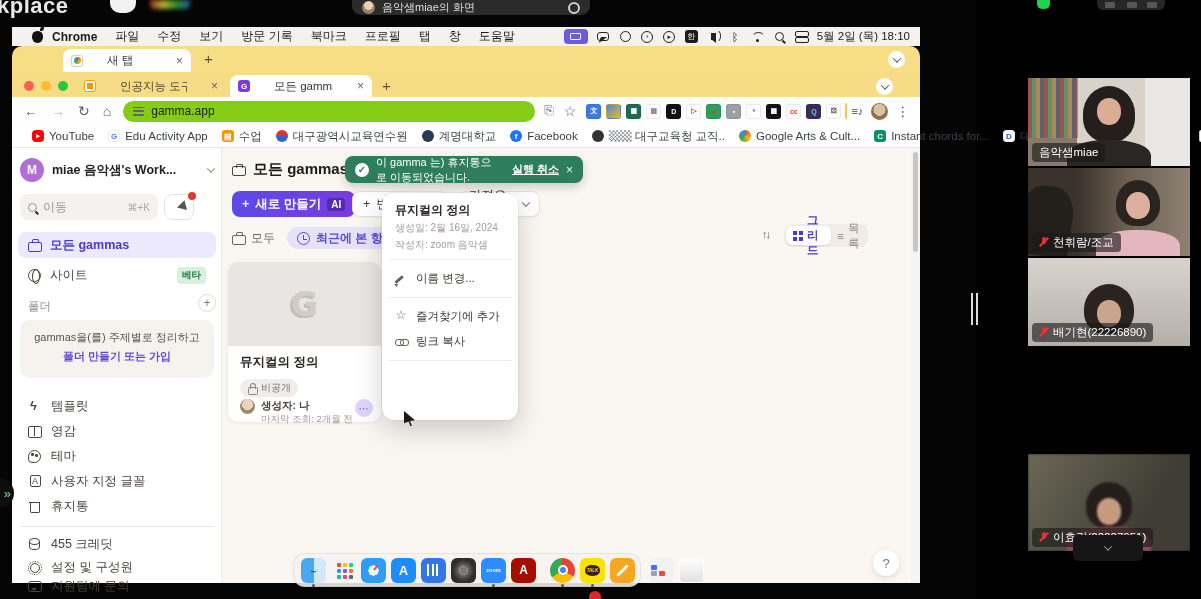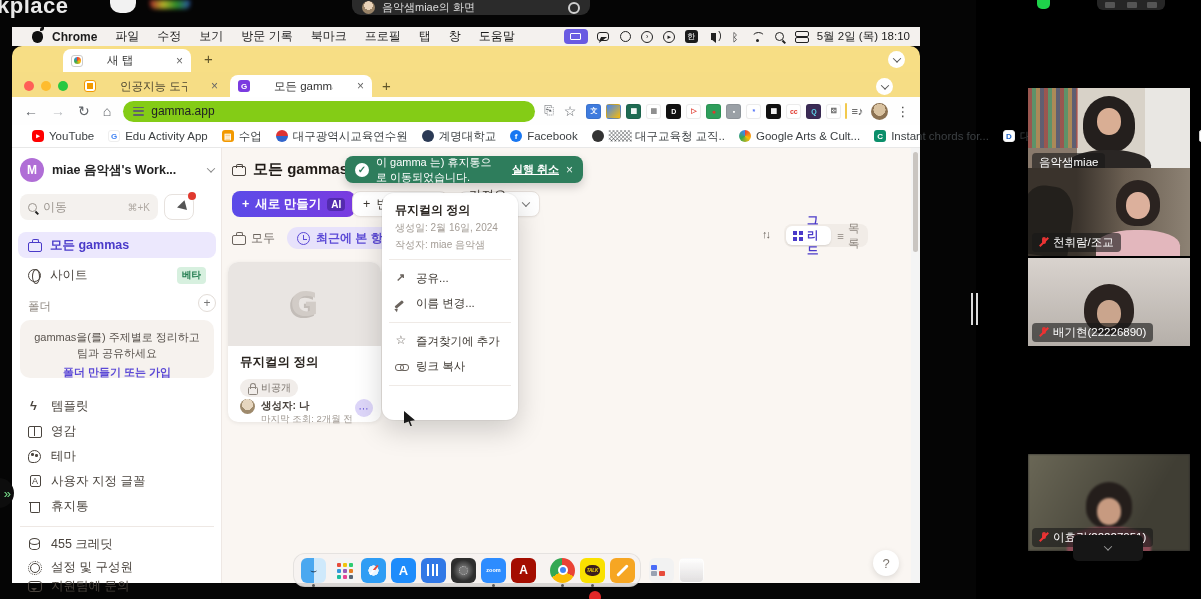--- a/index.html
+++ b/index.html
@@ -468,21 +468,20 @@
     </div>
     <div class="navrow" style="top:114px; color:#4a443e;">
       <span class="ic i-globe"></span>
       <span>사이트</span>
       <span class="badge-beta">베타</span>
     </div>
     <div class="foldhdr">폴더</div>
     <div class="pluscirc">+</div>
     <div class="promo">
       <div>gammas을(를) 주제별로 정리하고</div>
-      <div>팀과 공유하세요</div>
       <div class="promolink">폴더 만들기 또는 가입</div>
     </div>
     <div class="srow" style="top:250px">
         <span class="ic i-bolt"></span>
         <span>템플릿</span>
       </div>
     <div class="srow" style="top:275px">
         <span class="ic i-book"></span>
         <span>영감</span>
       </div>
@@ -578,26 +577,22 @@
         <div class="cr1">생성자: 나</div>
         <div class="cr2">마지막 조회: 2개월 전</div>
       </span>
     </div>
     <span class="kebab">⋯</span>
   </div>
 
   <div class="ctxmenu">
     <div class="cmh-title">뮤지컬의 정의</div>
     <div class="cmh-meta">생성일: 2월 16일, 2024</div>
-    <div class="cmh-meta">작성자: miae 음악샘</div>
+    <div class="cmh-meta">작성자: zoom 음악샘</div>
     <div class="cmdiv"></div>
-    <div class="cmitem">
-        <span class="ic i-share"></span>
-        <span>공유...</span>
-      </div>
     <div class="cmitem">
         <span class="ic i-pencil"></span>
         <span>이름 변경...</span>
       </div>
     <div class="cmdiv"></div>
     <div class="cmitem">
         <span class="ic i-star"></span>
         <span>즐겨찾기에 추가</span>
       </div>
     <div class="cmitem">
@@ -643,21 +638,21 @@
       </span>
     <span class="dksep"></span>
     <span class="dk dk-widget">
         <i></i>
       </span>
     <span class="dk dk-trash"></span>
   </div>
   <div class="redrec"></div>
   <div class="sidenotch">»</div>
 
-  <div class="pwrap active" style="top:88px">
+  <div class="pwrap active" style="top:78px">
     <div class="vid v1">
       <span class="shelf"></span>
       <span class="hair" style="background:#241f1d; top:8px; width:52px; height:56px;"></span>
       <span class="face" style="background:#d9ae94; top:20px;"></span>
       <span class="torso" style="background:#2a2624; bottom:-8px;"></span>
     </div>
     <div class="ptag">
       <span>음악샘miae</span>
     </div>
   </div>

